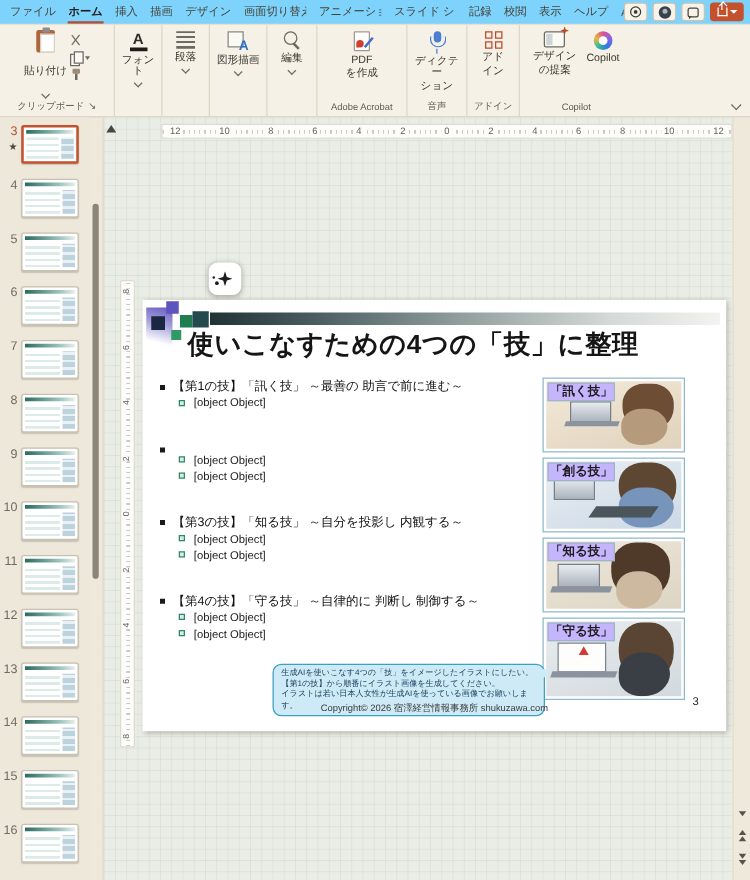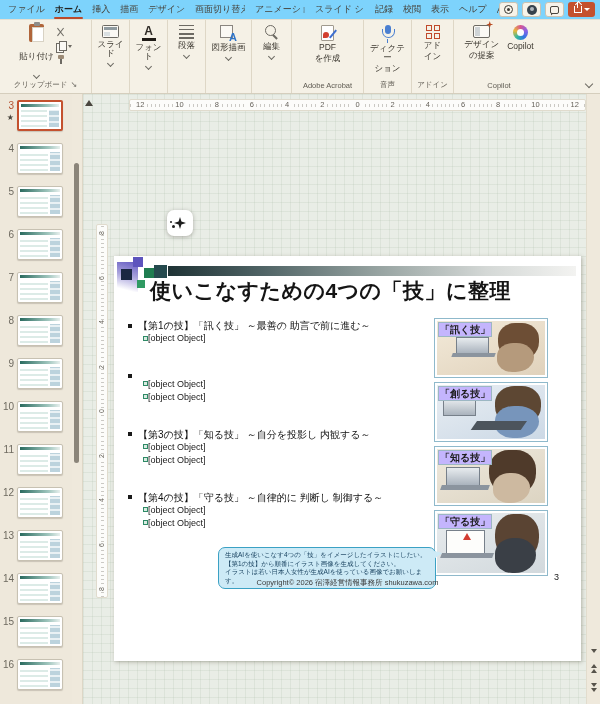--- a/index.html
+++ b/index.html
@@ -132,37 +132,37 @@
   .v-ruler .rnum{font-size:7px;color:#66625a;transform:rotate(-90deg);background:#fcfcfa;line-height:8px;}
   .copilot-fab{position:absolute;left:84px;top:116px;width:26px;height:26px;border-radius:7px;background:#fff;
     box-shadow:0 1px 4px rgba(60,55,45,.35);display:flex;align-items:center;justify-content:center;}
   .fab-sparkle{position:relative;width:12px;height:12px;background:#1d1d1d;
     clip-path:polygon(50% 0,62% 38%,100% 50%,62% 62%,50% 100%,38% 62%,0 50%,38% 38%);}
   .fab-dot1,.fab-dot2{position:absolute;background:#1d1d1d;border-radius:50%;}
   .fab-dot1{width:3px;height:3px;left:5px;top:15px;}
   .fab-dot2{width:2px;height:2px;left:3px;top:11px;}
 
   
-  .slide{position:absolute;left:31px;top:162px;width:467px;height:405px;background:#fff;
+  .slide{position:absolute;left:31px;top:146px;width:467px;height:345px;background:#fff;
     box-shadow:1px 1px 4px rgba(110,104,88,.45);}
   .deco-bar{position:absolute;left:54px;right:5px;top:10px;height:10px;
     background:linear-gradient(90deg,#1f3335 0%,#4d6163 22%,#93a09e 50%,#d4d8d6 78%,#f3f3f1 100%);}
   .sq{position:absolute;}
   .sq-purple-big{left:3px;top:6px;width:21px;height:30px;background:linear-gradient(195deg,#6c63c5 5%,#a9a3dc 45%,#ffffff 88%);}
   .sq-purple{left:19px;top:1px;width:10px;height:10px;background:#5d54bd;}
   .sq-navy{left:7px;top:13px;width:11px;height:11px;background:#1a2742;}
   .sq-green1{left:30px;top:12px;width:10px;height:10px;background:#1f7d50;}
   .sq-green2{left:23px;top:24px;width:8px;height:8px;background:#2f9a63;}
   .sq-teal{left:40px;top:9px;width:13px;height:13px;background:#254a4e;}
   .slide-title{position:absolute;left:36px;top:21px;width:424px;font-size:21px;font-weight:700;color:#151515;letter-spacing:.5px;white-space:nowrap;}
   .sections{position:absolute;left:14px;top:63px;width:306px;}
   .section{margin-bottom:24px;}
   .head{display:flex;gap:6px;font-size:10px;color:#111;line-height:13px;align-items:flex-start;}
   .sq-main{flex:none;width:4px;height:4px;background:#1a1a1a;margin-top:4.5px;}
-  .sub{display:flex;gap:0;font-size:9px;color:#202020;line-height:13px;margin-left:15px;align-items:flex-start;}
+  .sub{display:flex;gap:7px;font-size:9px;color:#202020;line-height:13px;margin-left:15px;align-items:flex-start;}
   .sq-sub{flex:none;width:5px;height:5px;border:1px solid #2e8a66;background:#d9ece2;margin-top:3.5px;}
   .cards{position:absolute;left:320px;top:62px;width:114px;display:flex;flex-direction:column;gap:4px;}
   .card{position:relative;height:60px;border:1px solid #8fb9cb;background:#fff;padding:2px;}
   .card:nth-child(4){height:66px;}
   .card .lbl{position:absolute;top:3px;left:3px;background:#c4b5fd;border:1px solid #9cb7c3;padding:0 1px;font-size:10px;font-weight:700;color:#1c1c1c;line-height:13px;z-index:2;white-space:nowrap;}
   .art{position:absolute;left:2px;top:2px;right:2px;bottom:2px;overflow:hidden;}
   .person{position:absolute;border-radius:48% 52% 55% 45%;}
   .hair{position:absolute;border-radius:50% 50% 60% 60%;}
   .laptop{position:absolute;border:1px solid #77808a;background:linear-gradient(#e8ecef,#aab3bd);}
   .laptop-base{position:absolute;background:#8b949e;transform:skewX(-20deg);}
@@ -299,27 +299,20 @@
               <span class="painter-icon"></span>
             </div>
         </div>
       </div>
       <div class="glabel">
         <span>クリップボード</span>
         <span class="launcher">↘</span>
       </div>
     </div>
 
-    <div class="rgroup g-slide">
-      <div class="bigbtn">
-        <span class="slide-icon"></span>
-        <span>スライド</span>
-        <span class="chev"></span>
-      </div>
-    </div>
     <div class="rgroup g-font">
       <div class="bigbtn">
         <span class="font-icon"></span>
         <span>フォント</span>
         <span class="chev"></span>
       </div>
     </div>
     <div class="rgroup g-para">
       <div class="bigbtn">
         <span class="paragraph-icon"></span>

